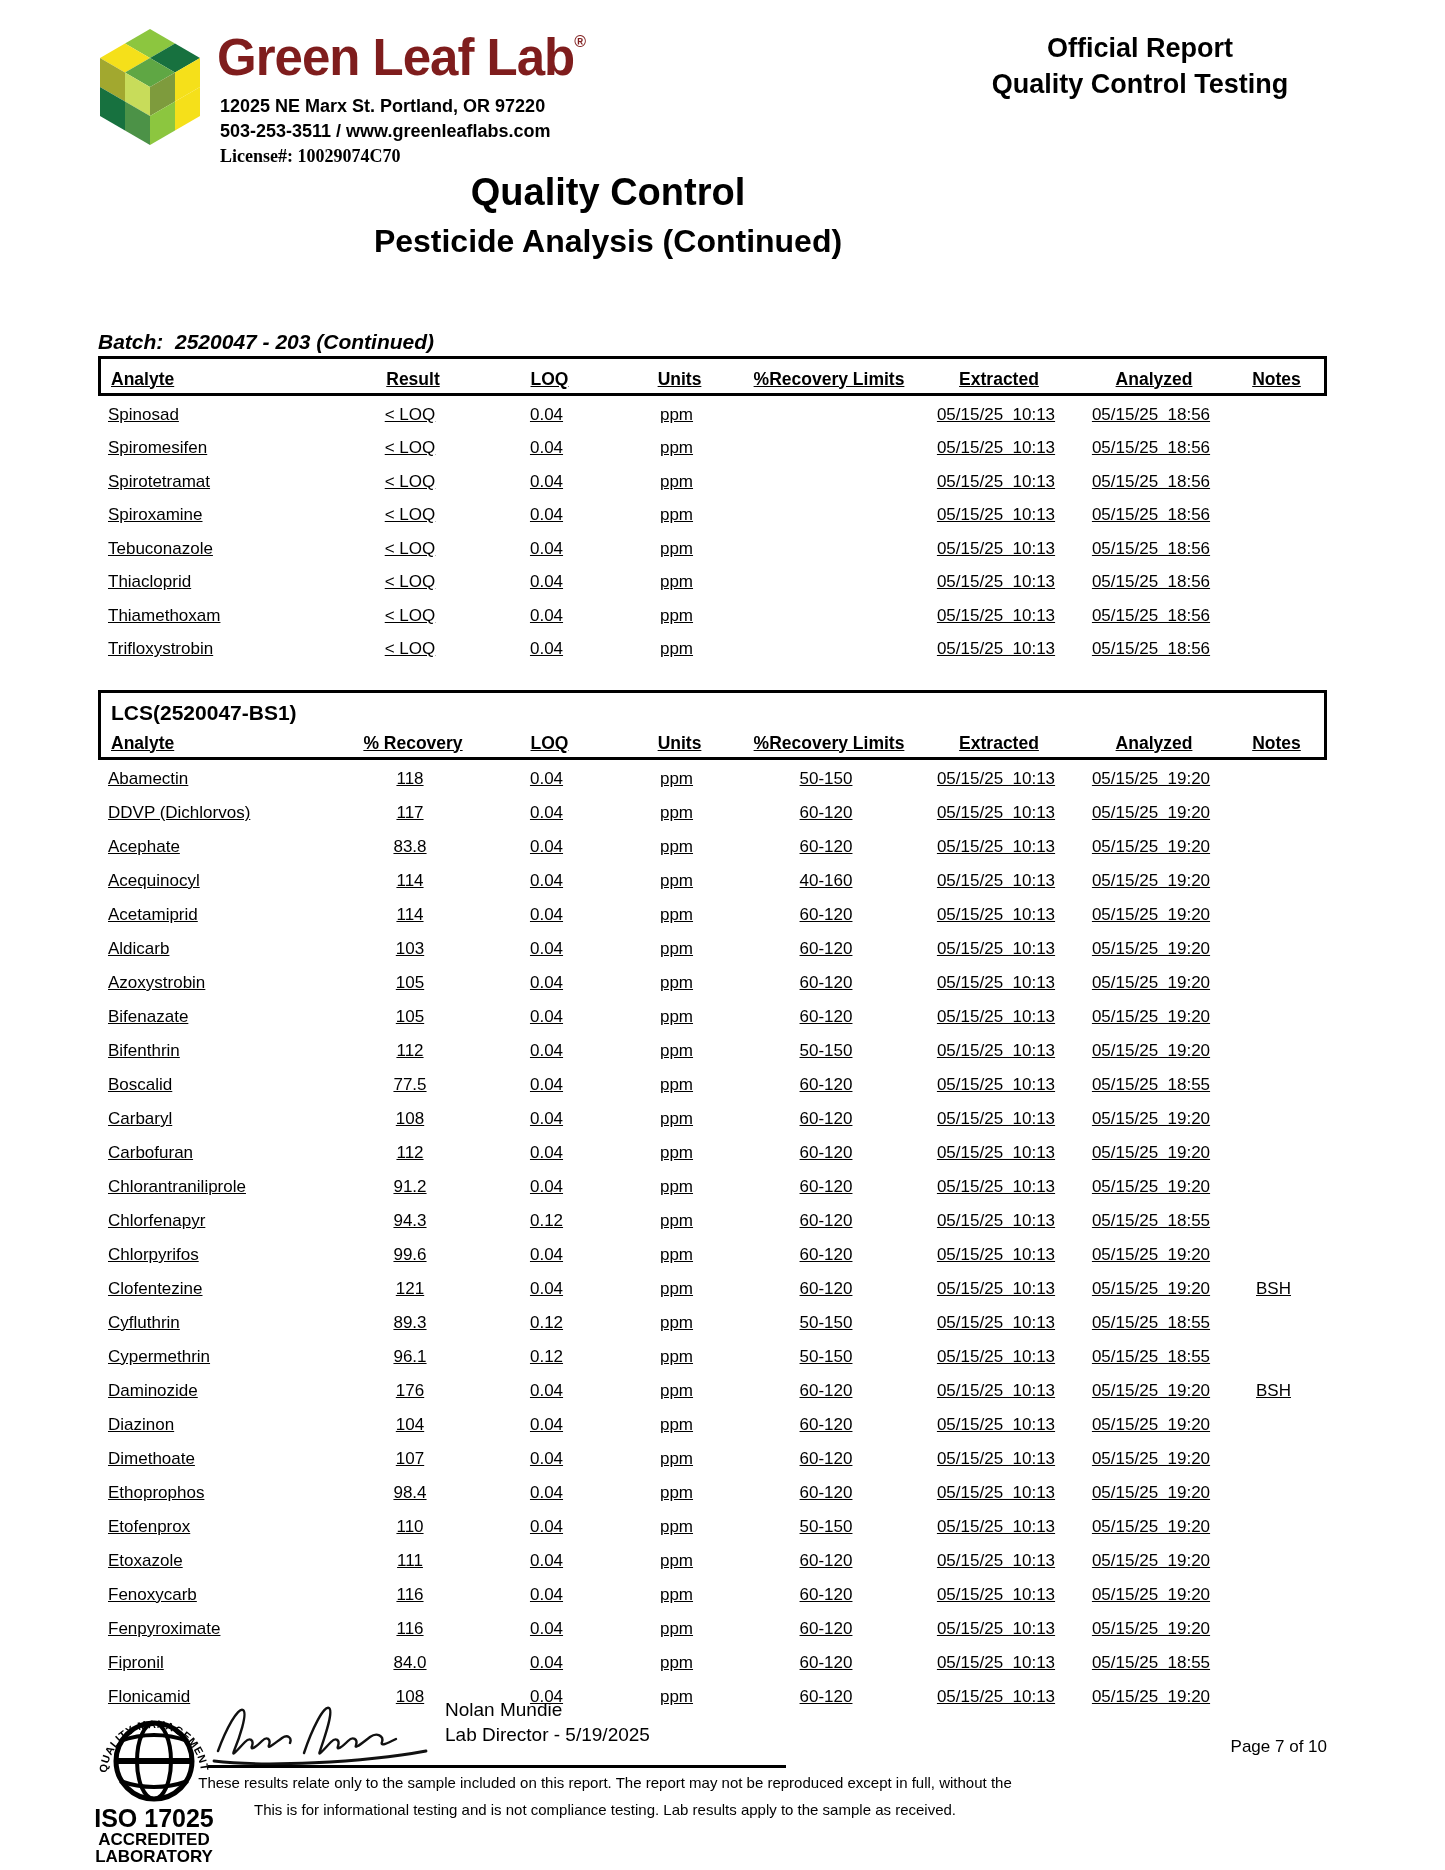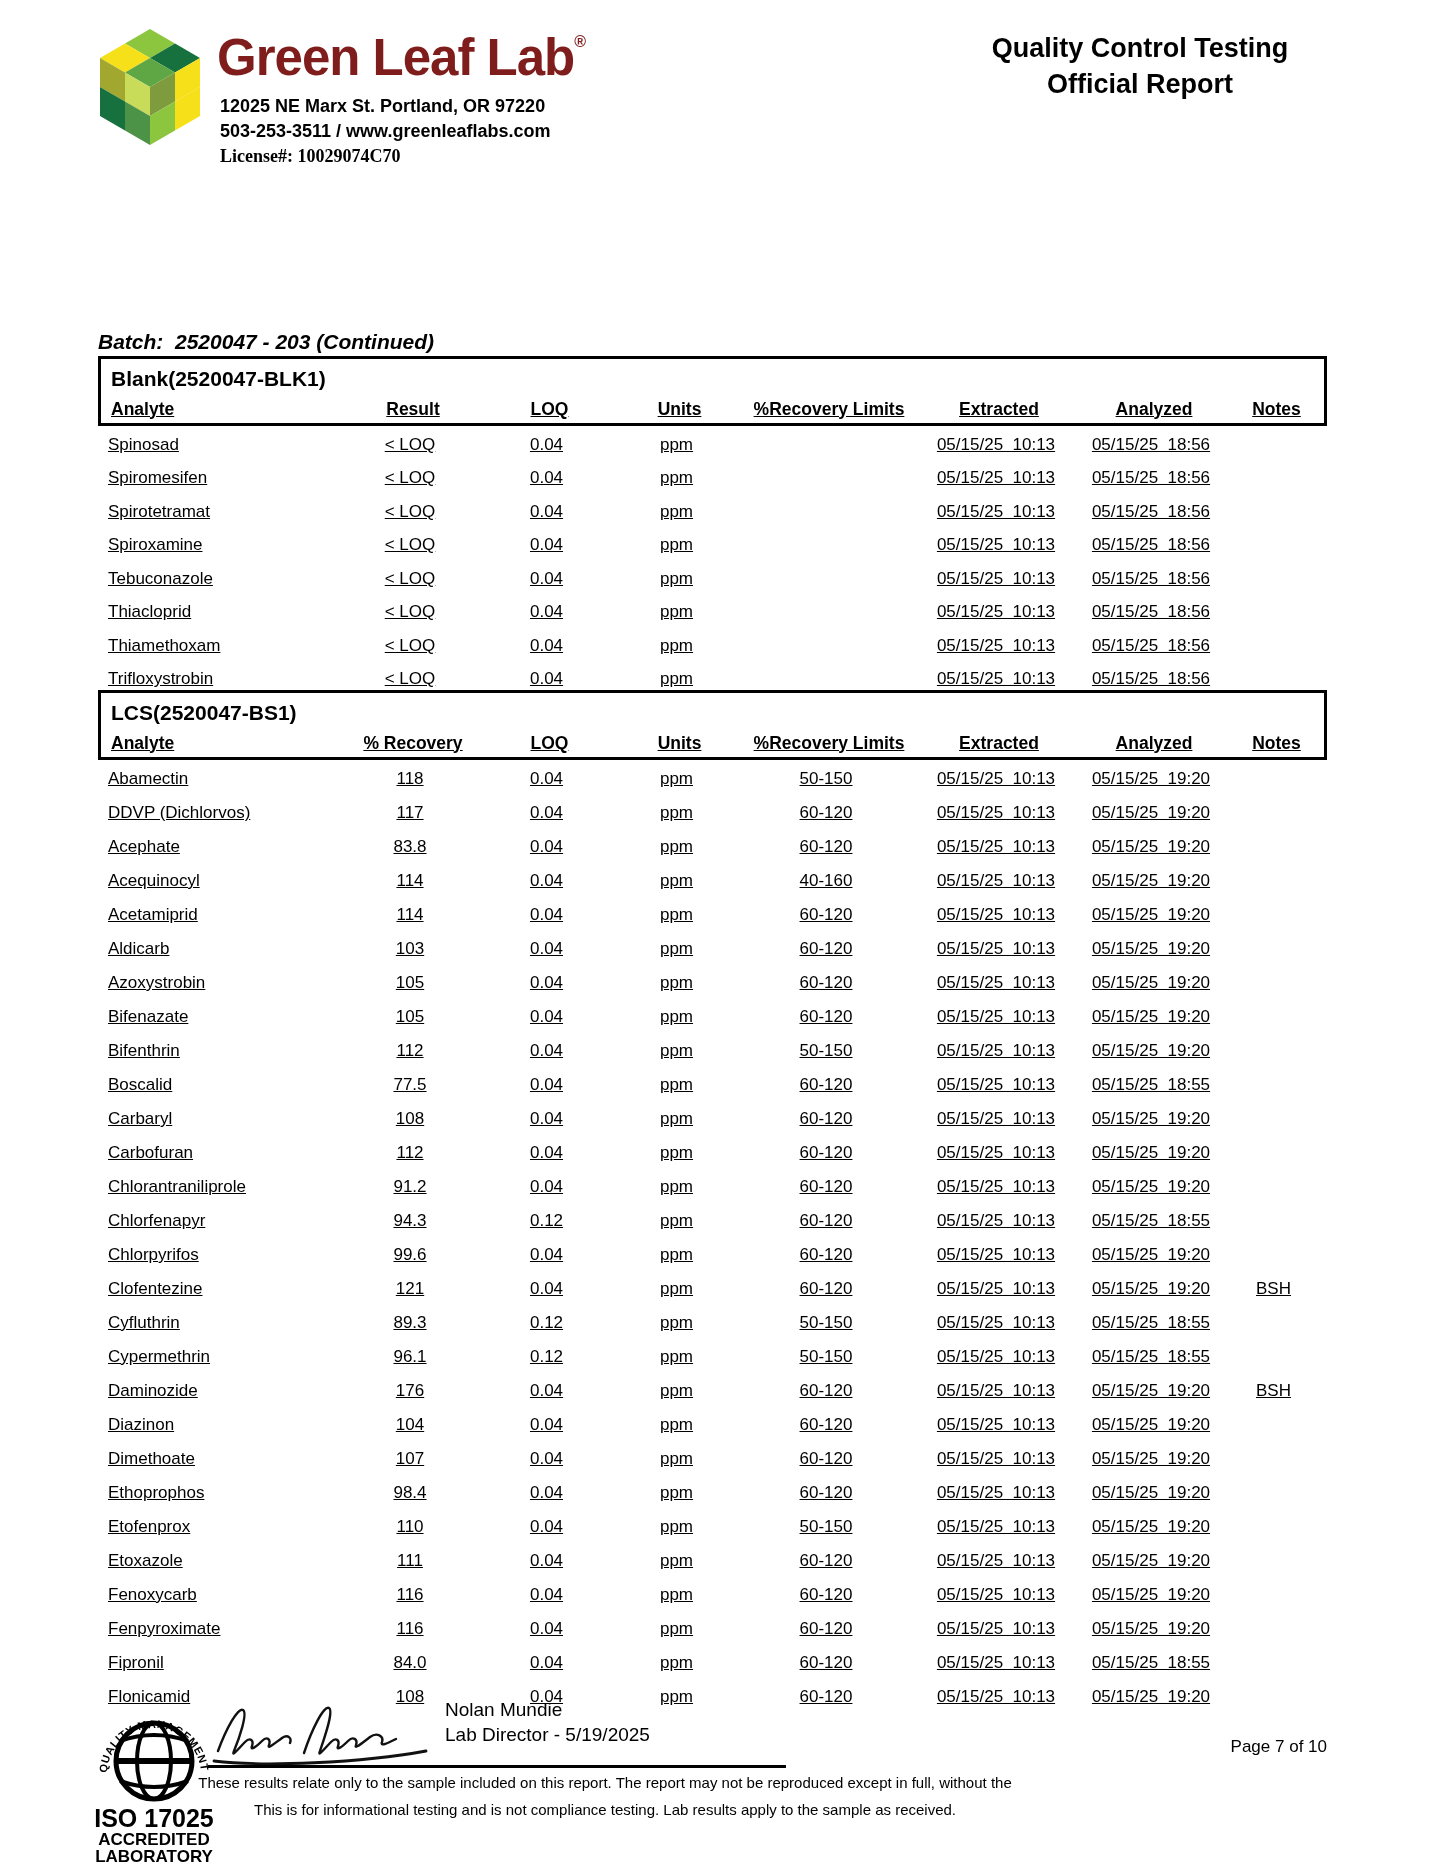--- a/index.html
+++ b/index.html
@@ -76,31 +76,34 @@
     </svg>
     <div class="brand" style="color:#7f1d1d;">
       <span>Green Leaf Lab</span><sup>®</sup>
     </div>
     <div class="addr">
       <div>12025 NE Marx St. Portland, OR 97220</div>
       <div>503-253-3511 / www.greenleaflabs.com</div>
       <div class="license">License#: 10029074C70</div>
     </div>
     <div class="report-head">
+      <div>Official Report</div>
       <div>Quality Control Testing</div>
-      <div>Official Report</div>
     </div>
   </div>
 
+  <div class="doc-titles">
+    <div class="doc-title">Quality Control</div>
+    <div class="doc-subtitle">Pesticide Analysis (Continued)</div>
+  </div>
 
   <div class="batch"><span>Batch:</span><span>  </span><span>2520047 - 203 (Continued)</span></div>
 
   <div class="tbl tbl0">
     <div class="tbl-box">
-      <div class="tbl-title">Blank(2520047-BLK1)</div>
       <div class="thead">
         <span class="hcell c0">Analyte</span>
         <span class="hcell c1">Result</span>
         <span class="hcell c2">LOQ</span>
         <span class="hcell c3">Units</span>
         <span class="hcell c4">%Recovery Limits</span>
         <span class="hcell c5">Extracted</span>
         <span class="hcell c6">Analyzed</span>
         <span class="hcell c7">Notes</span>
       </div>

